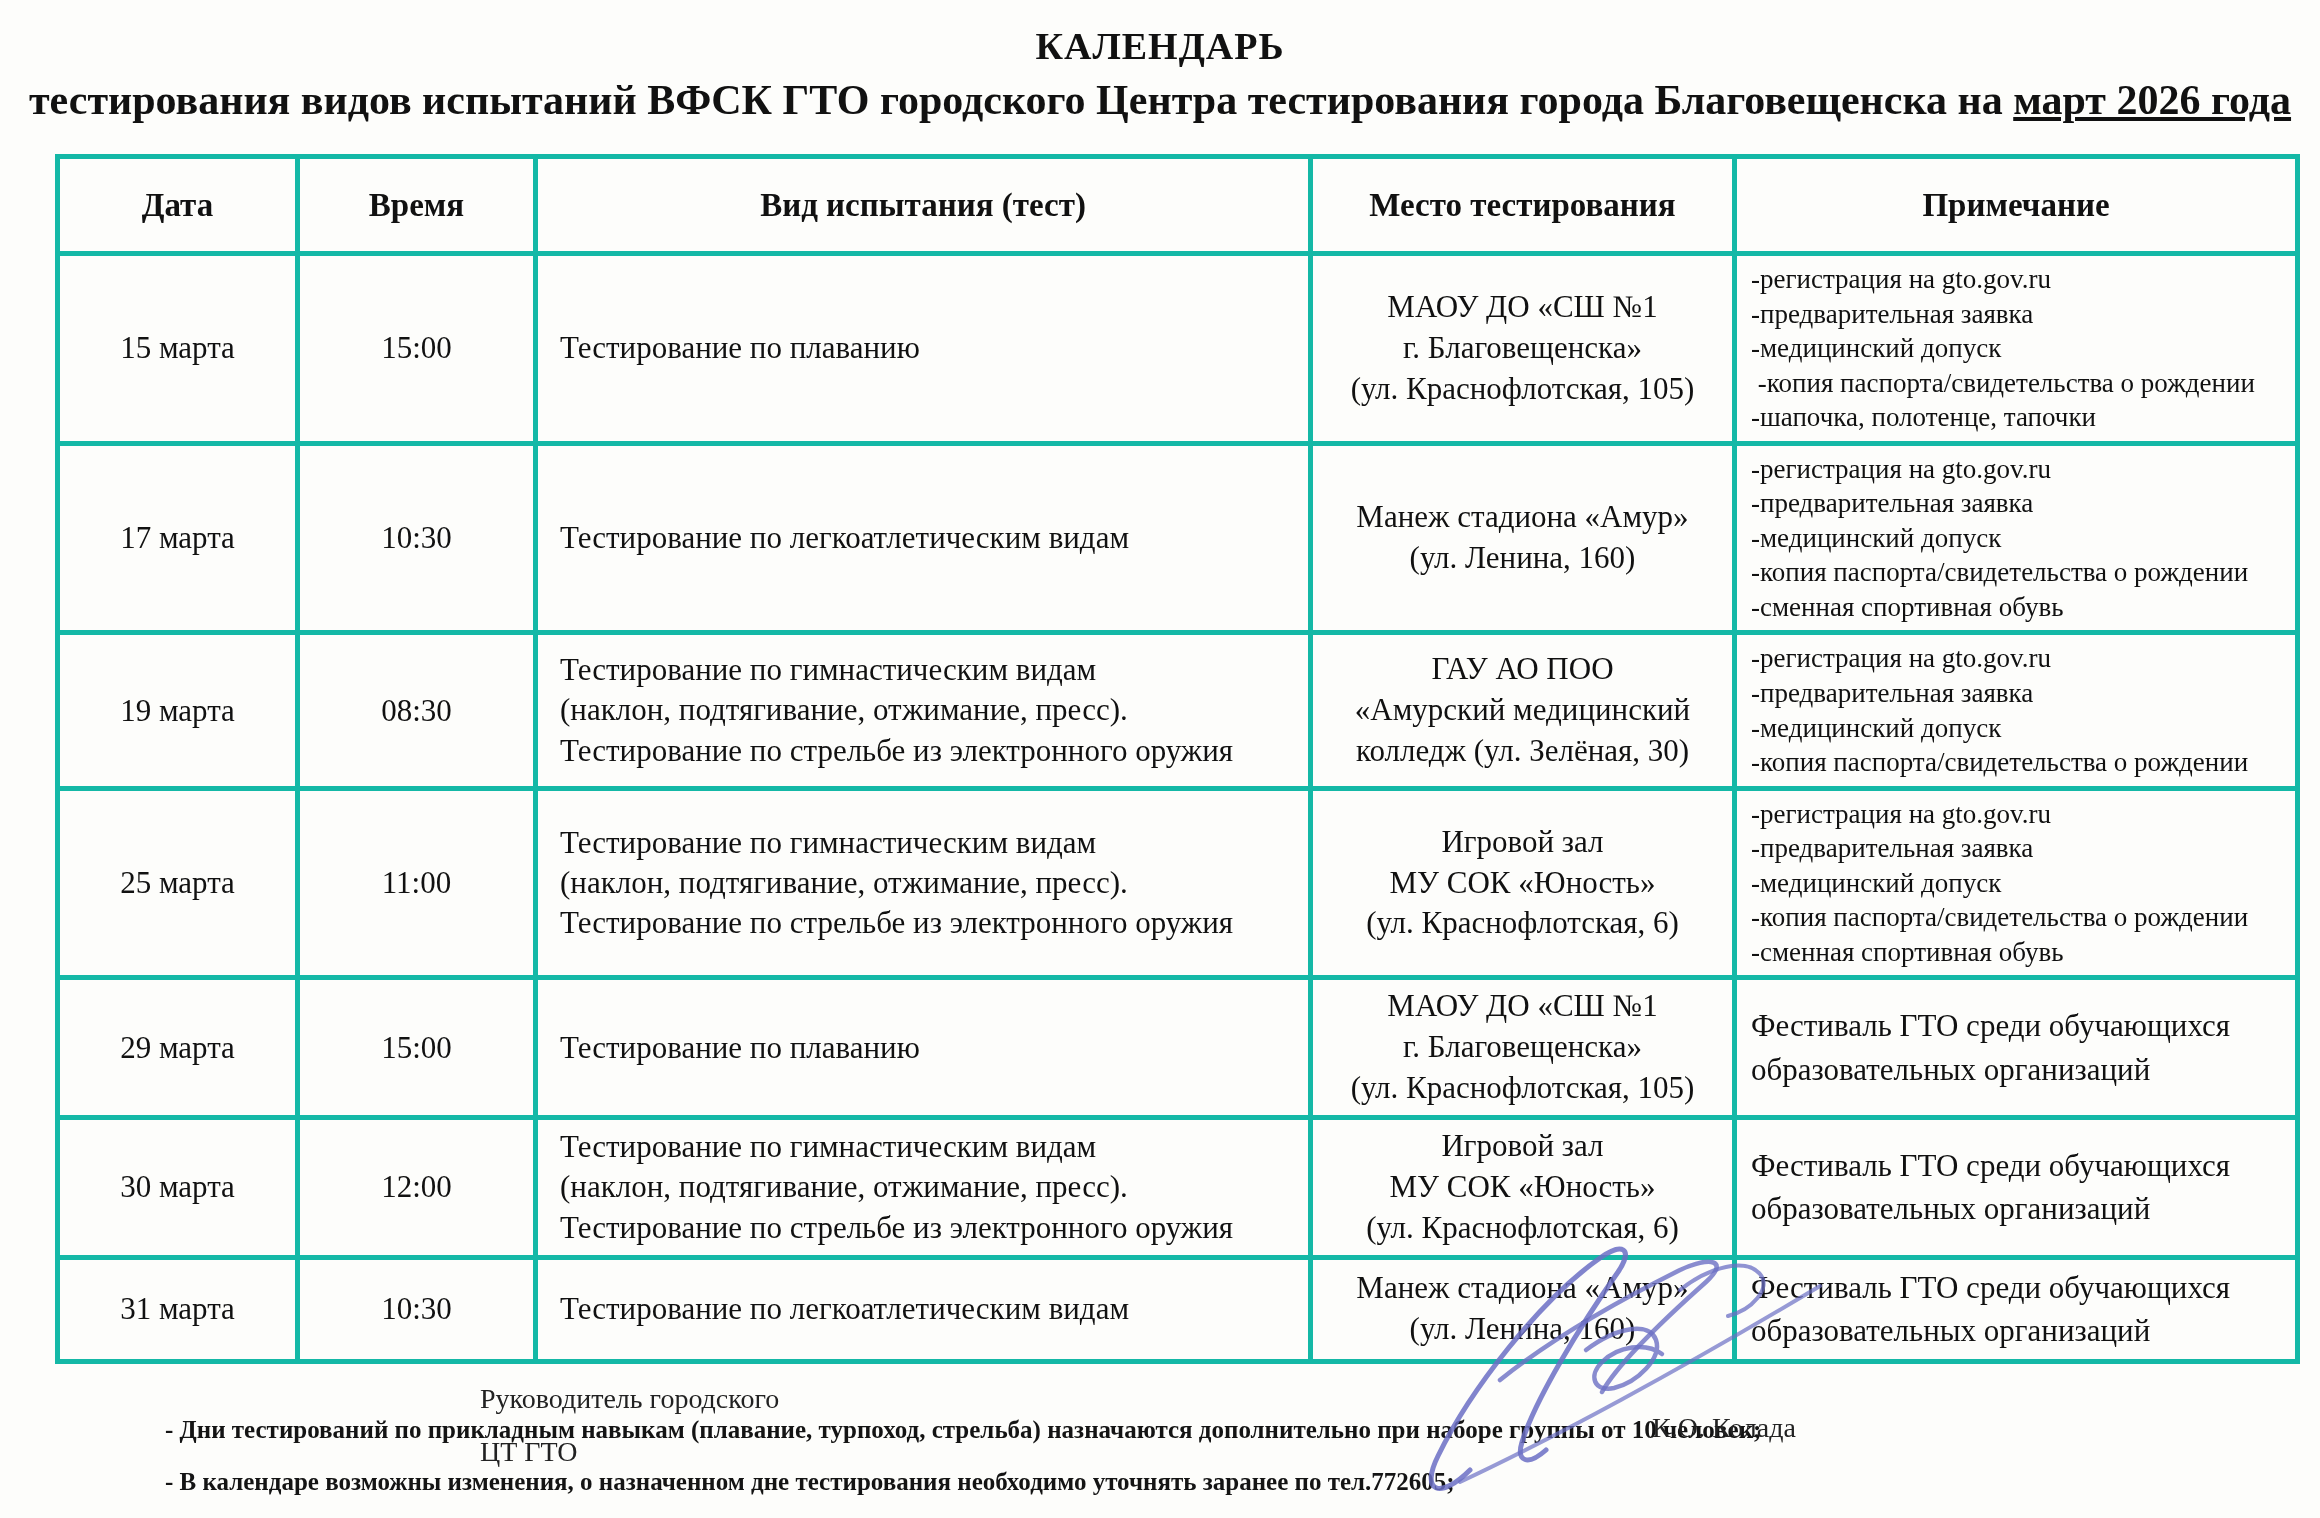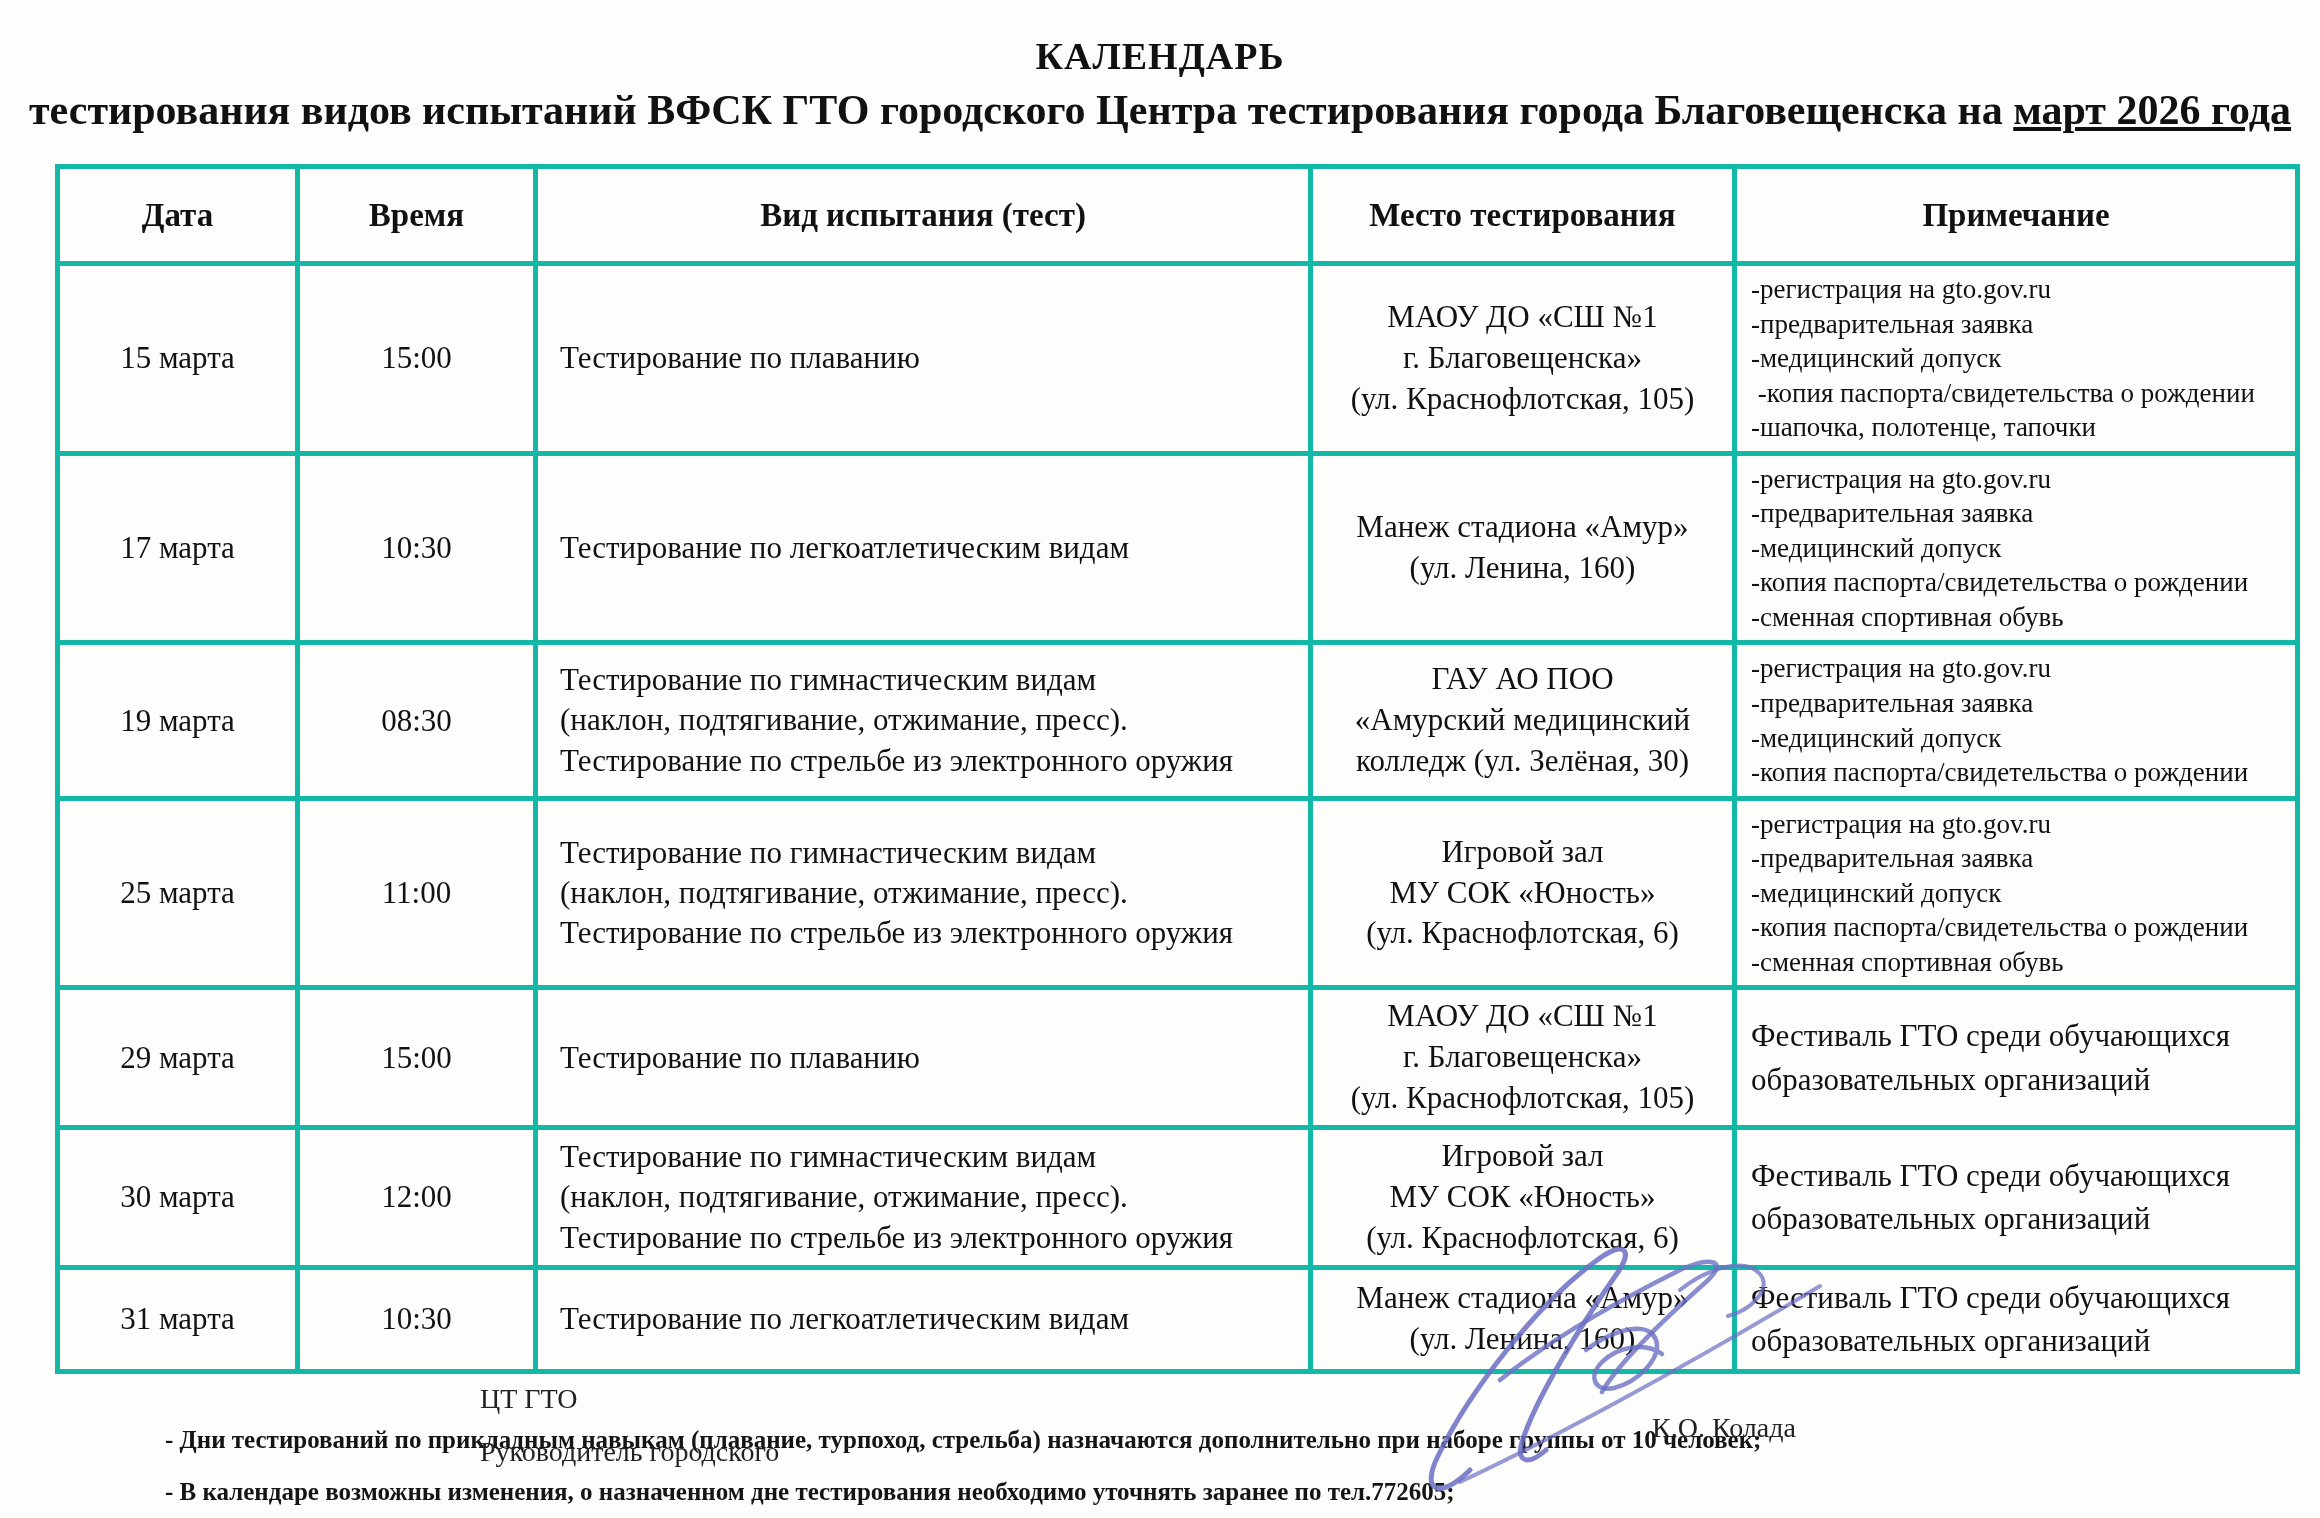--- a/index.html
+++ b/index.html
@@ -1,21 +1,21 @@
 <!DOCTYPE html>
 <html lang="ru"><head>
 <meta charset="utf-8">
 <style>
   html,body{margin:0;padding:0;background:#dcdcdc;}
   .page{
     width:2320px;height:1518px;position:relative;overflow:hidden;
     background:#fdfdfb;color:#111;
     font-family:"Liberation Serif","DejaVu Serif",serif;
   }
-  .doc-header{text-align:center;padding-top:34px;}
+  .doc-header{text-align:center;padding-top:24px;}
   .doc-title{font-size:38px;font-weight:700;letter-spacing:1px;}
   .doc-subtitle{font-size:42px;font-weight:700;margin-top:8px;}
   .underlined{text-decoration:underline;}
 
   table.schedule{
     border-collapse:collapse;table-layout:fixed;
     width:2240px;margin:30px 0 0 55px;
   }
   table.schedule th,table.schedule td{border:5px solid #14b8a6;}
   table.schedule th{font-size:33px;font-weight:700;height:84px;padding:4px 8px;}
@@ -162,22 +162,22 @@
   </tbody>
   </table>
 
   <div class="footnotes">
     <div class="footnote">- Дни тестирований по прикладным навыкам (плавание, турпоход, стрельба) назначаются дополнительно при наборе группы от 10 человек;</div>
     <div class="footnote">- В календаре возможны изменения, о назначенном дне тестирования необходимо уточнять заранее по тел.772605;</div>
 
   </div>
 
   <div class="sig-role">
+    <div>Руководитель городского</div>
     <div>ЦТ ГТО</div>
-    <div>Руководитель городского</div>
   </div>
 
   <svg class="sig-scribble" width="560" height="280" viewBox="0 0 560 280" fill="none">
     <path stroke-width="5" stroke-linecap="round" opacity="0.85" d="M120 240 C 90 270, 70 262, 88 226 C 120 160, 190 70, 250 28 C 272 12, 284 18, 268 42 C 230 96, 185 170, 172 212 C 166 232, 178 236, 196 220" stroke="#6b6fc4"></path>
     <path stroke-width="4.5" stroke-linecap="round" opacity="0.8" d="M150 150 C 200 110, 270 70, 330 40 C 360 26, 380 30, 356 52 C 320 84, 270 130, 252 162" stroke="#6b6fc4"></path>
     <path stroke-width="4.5" stroke-linecap="round" opacity="0.8" d="M236 120 C 268 96, 300 92, 306 110 C 312 128, 288 152, 264 158 C 244 162, 238 146, 252 132 C 268 116, 296 112, 312 124" stroke="#6b6fc4"></path>
     <path stroke-width="4" stroke-linecap="round" opacity="0.75" d="M330 60 C 360 36, 396 28, 410 44 C 422 58, 402 80, 378 86" stroke="#6b6fc4"></path>
     <path stroke-width="4" stroke-linecap="round" opacity="0.7" d="M110 252 C 200 210, 330 140, 470 56" stroke="#6b6fc4"></path>
   </svg>
 

